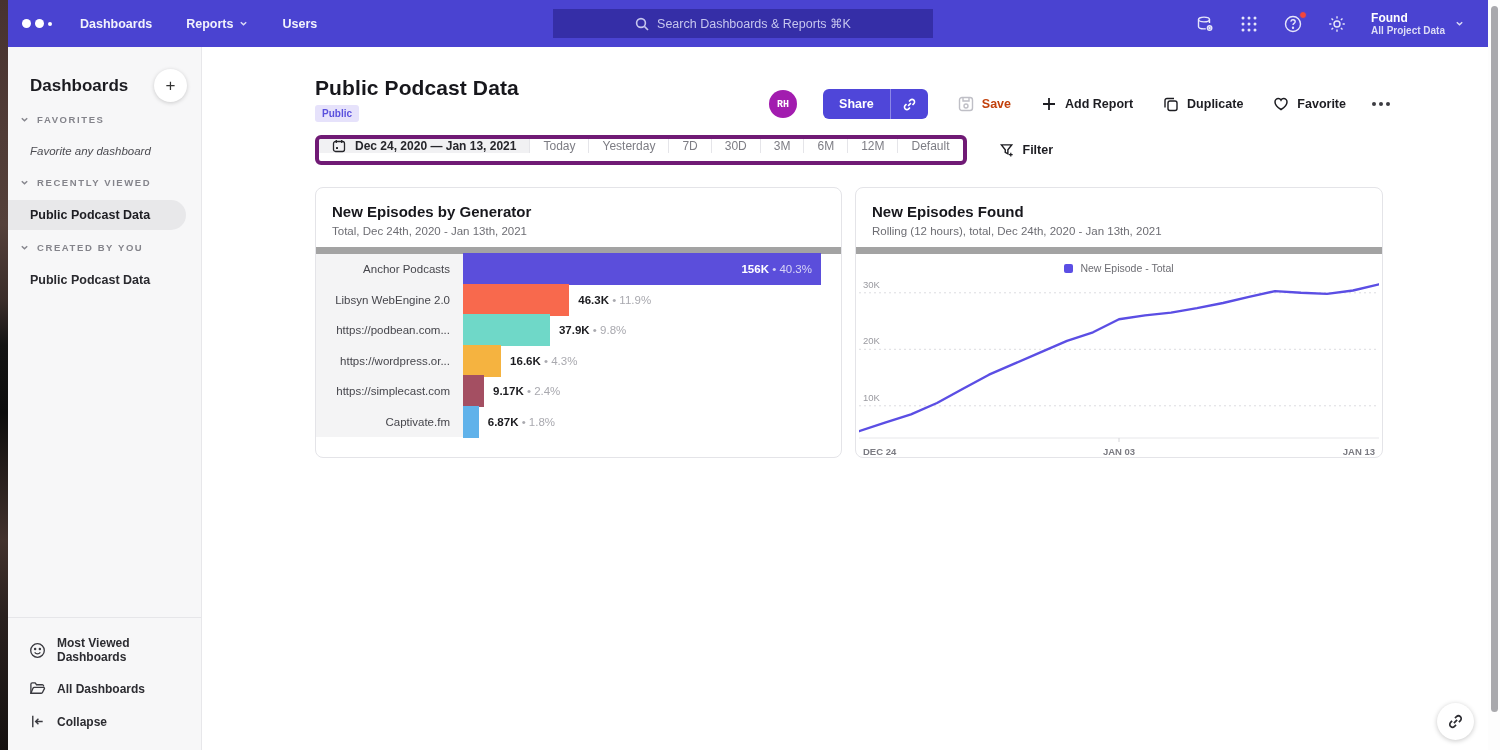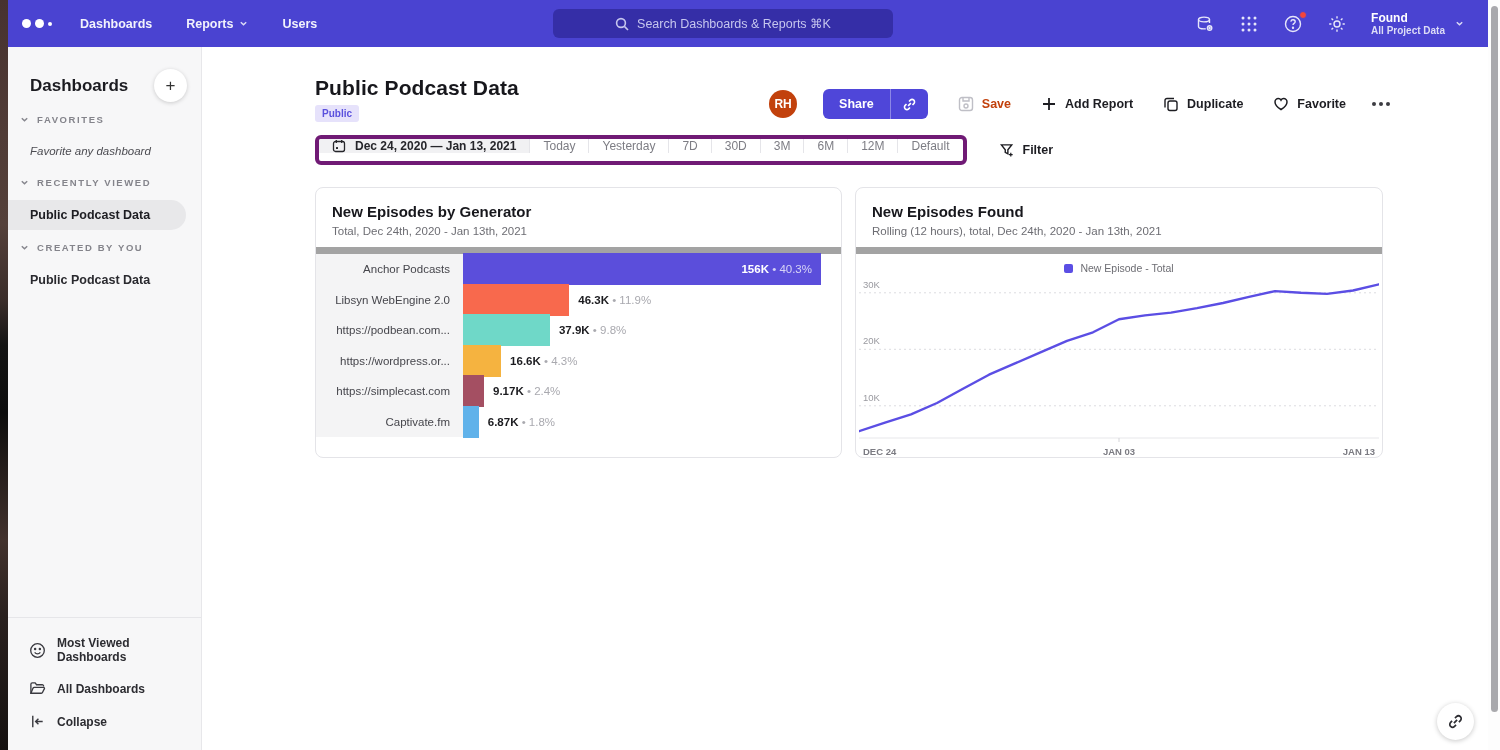--- a/index.html
+++ b/index.html
@@ -14,22 +14,22 @@
 
   
   .topnav { position:absolute; left:8px; top:0; width:1480px; height:47px;
     background:#4a43d1; display:flex; align-items:center; color:#eef; }
   .logo { display:flex; align-items:center; gap:4px; margin:0 28px 0 14px; }
   .logo b { width:9px; height:9px; border-radius:50%; background:#fff; display:block; }
   .logo b.small { width:4px; height:4px; }
   .nav-item { color:#f2f2fc; font-size:12.5px; font-weight:700; margin-right:34px;
     display:flex; align-items:center; gap:6px; cursor:pointer; }
   .chev { width:9px; height:9px; }
-  .searchbar { position:absolute; left:545px; top:9px; width:340px; height:29px;
-    background:rgba(15,10,90,.35); border-radius:6px; display:flex; align-items:center;
+  .searchbar { position:absolute; left:545px; top:9px; width:380px; height:29px;
+    background:rgba(15,10,90,.35); border-radius:0; display:flex; align-items:center;
     justify-content:center; gap:8px; color:#c6c6ee; font-size:12.5px; }
   .nav-right { position:absolute; right:24px; top:0; height:47px; display:flex;
     align-items:center; gap:24px; }
   .nav-icon { width:20px; height:20px; position:relative; color:#e6e6fa; cursor:pointer; }
   .badge-dot { position:absolute; top:-3px; right:-4px; width:8px; height:8px;
     border-radius:50%; background:#f4453a; border:1.5px solid #4a43d1; }
   .project { display:flex; align-items:center; gap:10px; cursor:pointer; }
   .project .p-name { font-size:12px; font-weight:700; color:#fff; line-height:14px; }
   .project .p-sub { font-size:10px; font-weight:600; color:#dcdcf6; line-height:12px; }
 
@@ -63,22 +63,22 @@
   .sb-foot-item .ficon { width:17px; height:17px; color:#3a3a40; }
 
   
   .main { position:absolute; left:202px; top:47px; width:1286px; height:703px; background:#fff; }
   .page-title { position:absolute; left:113px; top:29px; font-size:21px; font-weight:700;
     color:#17171c; letter-spacing:.1px; }
   .pill { position:absolute; left:113px; top:58px; background:#e6e2fb; color:#5a50dd;
     font-size:10px; font-weight:700; padding:3px 7px; border-radius:3px; }
 
   .actions { position:absolute; top:42px; right:98px; display:flex; align-items:center; gap:0; }
-  .avatar { width:28px; height:28px; border-radius:50%; background:#c2410c; color:#fff;
-    font-size:12px; font-weight:700; display:flex; align-items:center; justify-content:center; }
+  .avatar { width:28px; height:28px; border-radius:50%; background:#a21caf; color:#fff;
+    font-size:10px; font-weight:700; display:flex; align-items:center; justify-content:center;font-family:Liberation Mono, monospace; }
   .share-group { display:flex; margin-left:26px; border-radius:6px; overflow:hidden; cursor:pointer; }
   .share-main { background:#4f46d9; color:#fff; font-size:12.5px; font-weight:700;
     padding:8px 16px; border:none; cursor:pointer; }
   .share-link { background:#4f46d9; border:none; border-left:1px solid rgba(255,255,255,.35);
     color:#fff; width:38px; display:flex; align-items:center; justify-content:center; cursor:pointer; }
   .act { display:flex; align-items:center; gap:8px; font-size:12.5px; font-weight:700;
     color:#1d1d22; margin-left:30px; cursor:pointer; background:none; border:none;
     font-family:inherit; }
   .act.disabled { color:#c2410c; cursor:default; }
   .act .aicon { width:16px; height:16px; }

